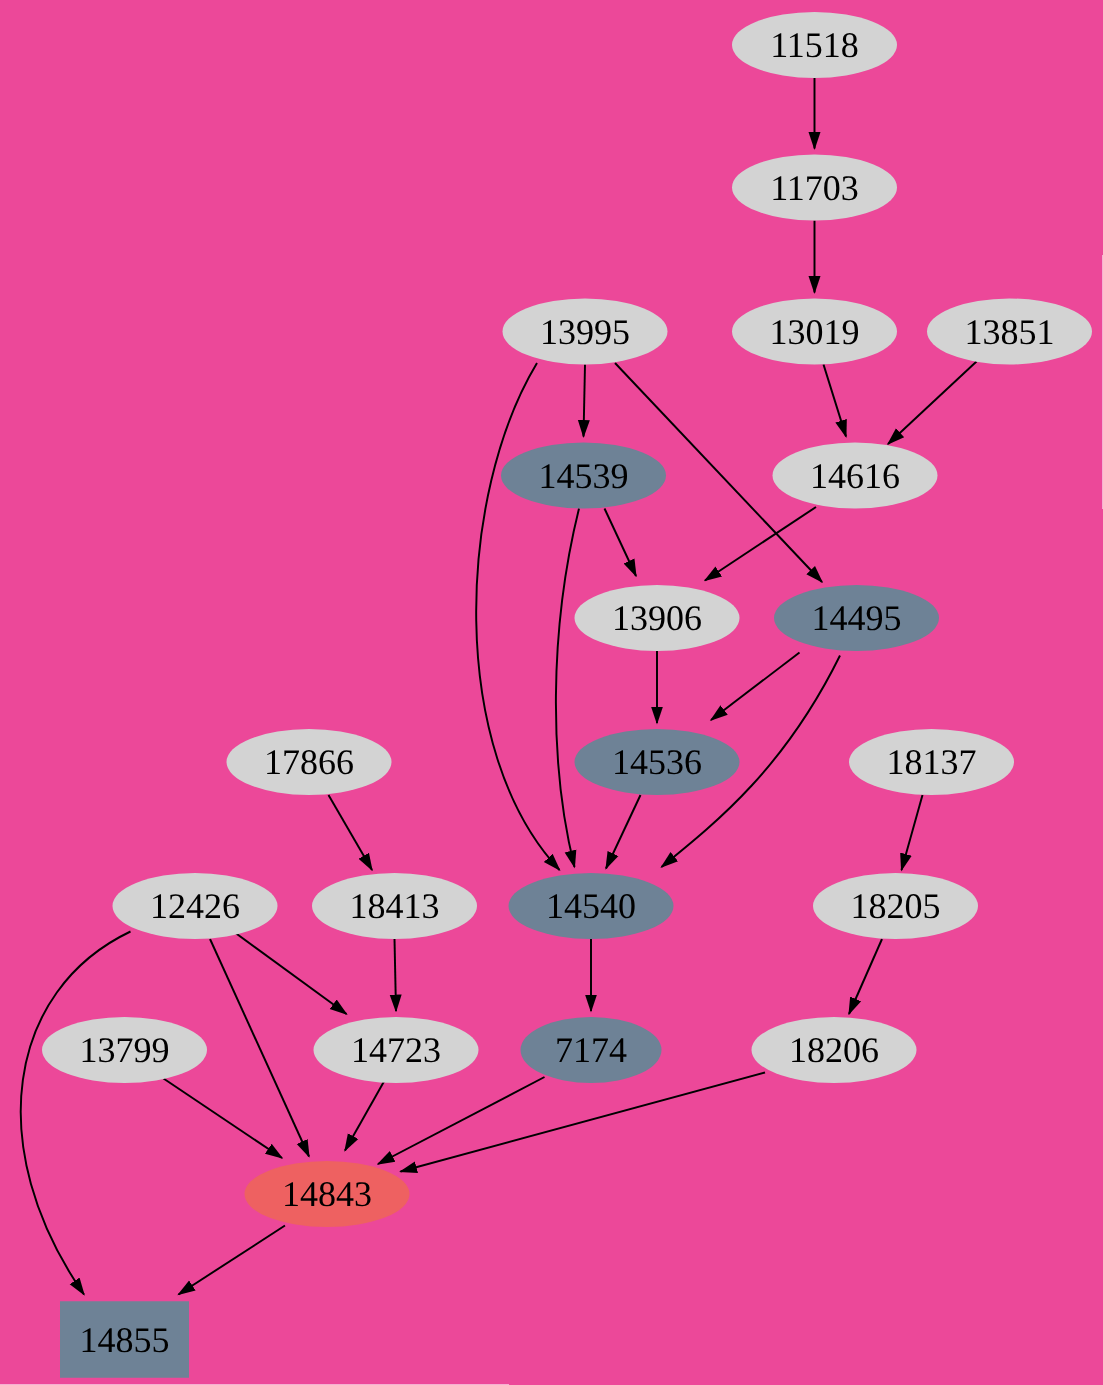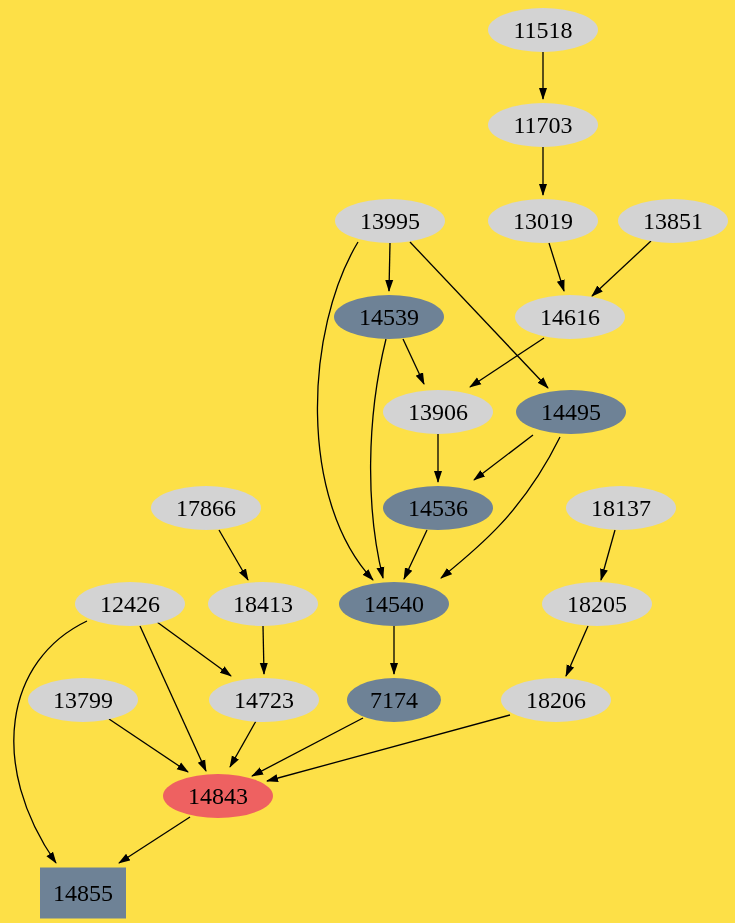--- a/index.html
+++ b/index.html
@@ -3,21 +3,21 @@
 <meta charset="utf-8">
 <style>
   html, body {
     margin: 0;
     padding: 0;
     background: #ffffff;
   }
   .canvas-wrap {
     width: 735px;
     height: 923px;
-    background: #fde047;
+    background: #ec4899;
     overflow: hidden;
   }
   svg {
     display: block;
     font-family: "Liberation Serif", "DejaVu Serif", serif;
   }
   .node-label {
     font-size: 24px;
     text-anchor: middle;
     pointer-events: none;

